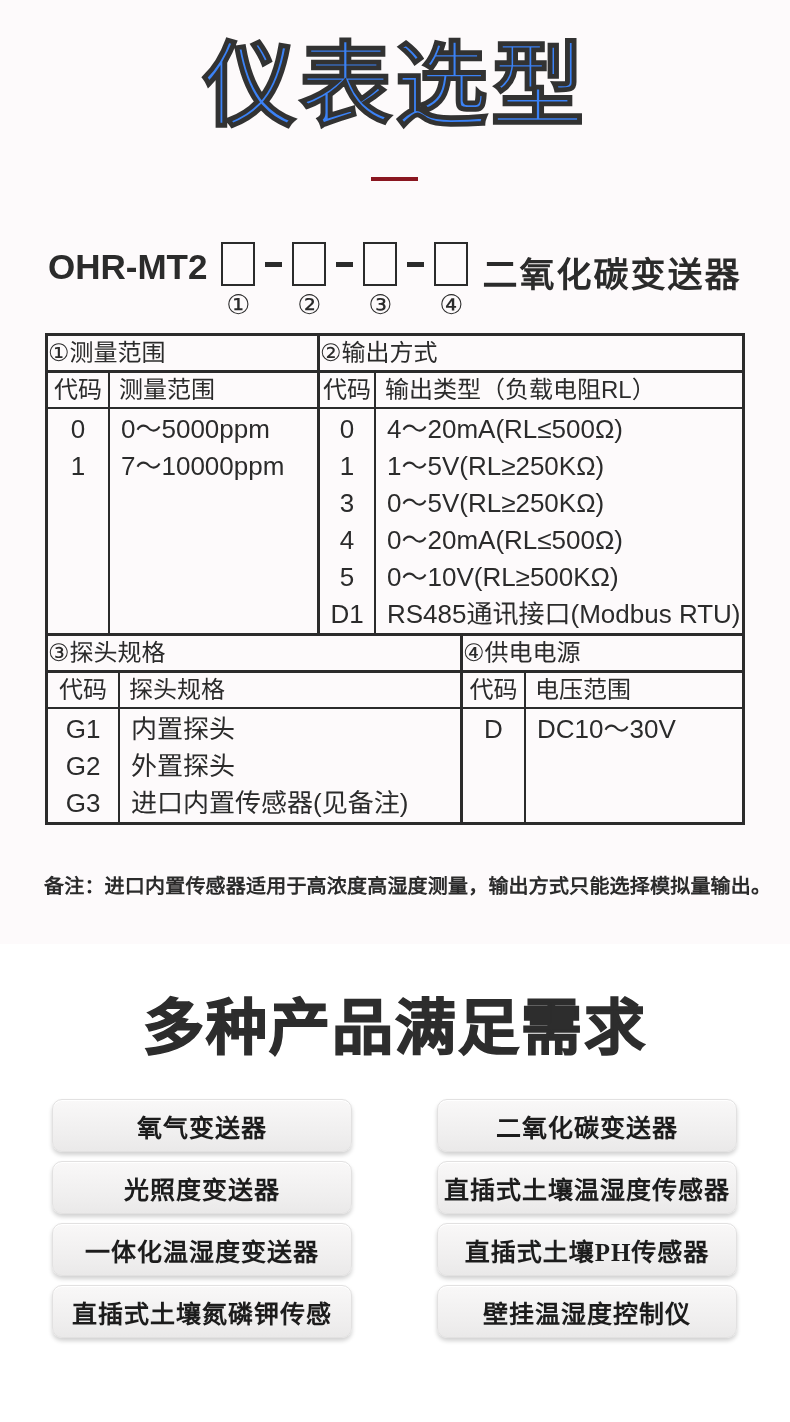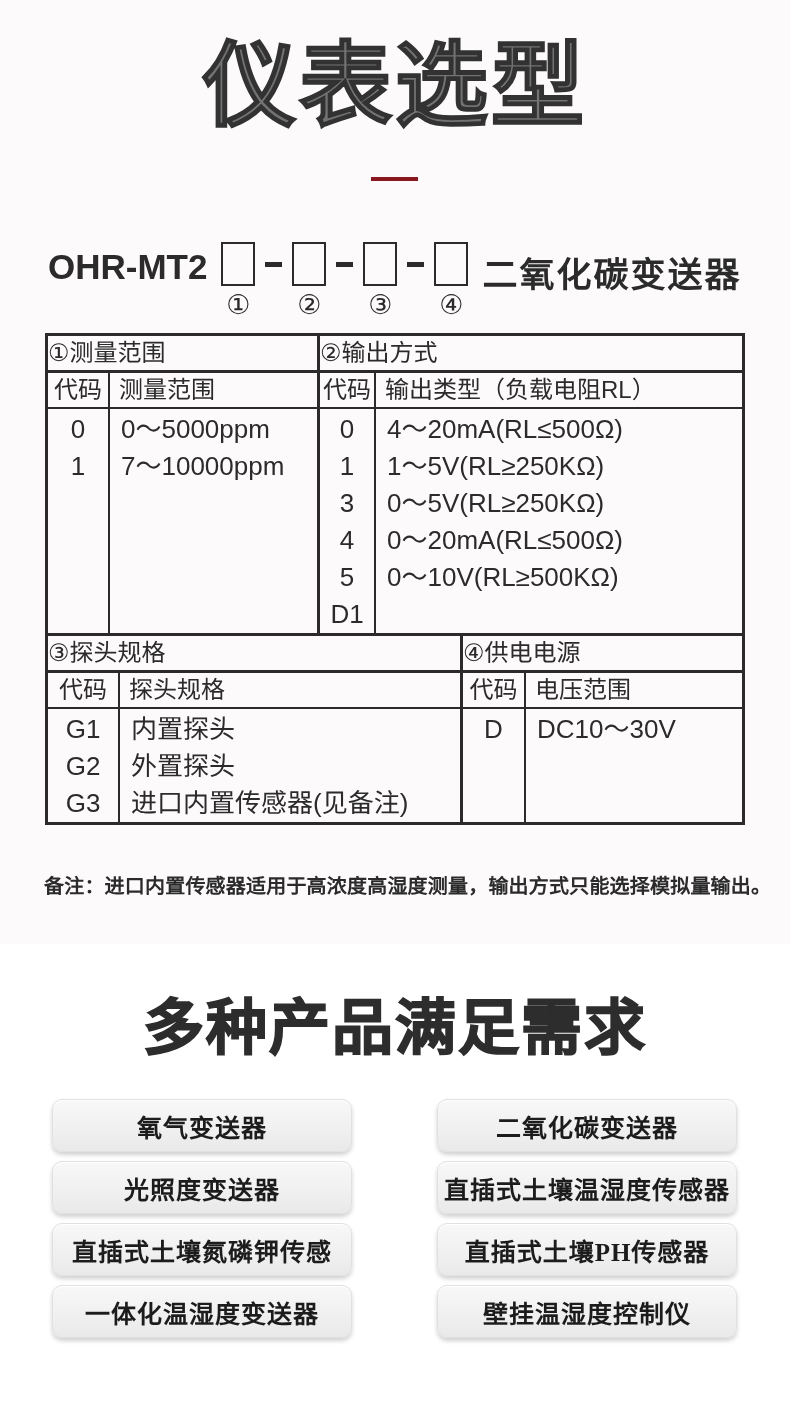--- a/index.html
+++ b/index.html
@@ -14,21 +14,21 @@
     background:#fdfafb;
   }
   .bottom-section {
     position:absolute; top:944px; left:0; width:790px; height:478px;
     background:#ffffff;
   }
   
   .page-title {
     position:absolute; top:10px; left:0; width:100%;
     text-align:center; font-size:93px; font-weight:bold;
-    letter-spacing:3px; color:#737373;
+    letter-spacing:3px; color:#3b82f6;
     -webkit-text-stroke:2px #323232;
   }
   .red-line {
     position:absolute; top:177px; left:371px; width:47px; height:4px;
     background:#8a1620;
   }
   
   .model-row {
     position:absolute; top:242px; left:48px;
     display:flex; align-items:flex-start;
@@ -184,20 +184,21 @@
               <div class="cell">4</div>
               <div class="cell">5</div>
               <div class="cell">D1</div>
             </div>
             <div class="val-col">
               <div class="cell">4～20mA(RL≤500Ω)</div>
               <div class="cell">1～5V(RL≥250KΩ)</div>
               <div class="cell">0～5V(RL≥250KΩ)</div>
               <div class="cell">0～20mA(RL≤500Ω)</div>
               <div class="cell">0～10V(RL≥500KΩ)</div>
+              <div class="cell">RS485通讯接口(Modbus RTU)</div>
             </div>
           </div>
         </div>
       </div>
 
       <div class="group group-lower">
         <div class="sub sub3">
           <div class="sec-title">③探头规格</div>
           <div class="sub-head">
             <div class="code-h">代码</div>
@@ -242,22 +243,22 @@
   <section class="bottom-section"></section>
 
   <h2 class="products-heading">
     <span>多种产品</span>
     <span>满足需求</span>
   </h2>
 
   <div class="btn-col btn-col-left">
     <div class="product-btn">氧气变送器</div>
     <div class="product-btn">光照度变送器</div>
+    <div class="product-btn">一体化温湿度变送器</div>
     <div class="product-btn">直插式土壤氮磷钾传感</div>
-    <div class="product-btn">一体化温湿度变送器</div>
   </div>
 
   <div class="btn-col btn-col-right">
     <div class="product-btn">二氧化碳变送器</div>
     <div class="product-btn">直插式土壤温湿度传感器</div>
     <div class="product-btn">直插式土壤PH传感器</div>
     <div class="product-btn">壁挂温湿度控制仪</div>
   </div>
 
 </div>

